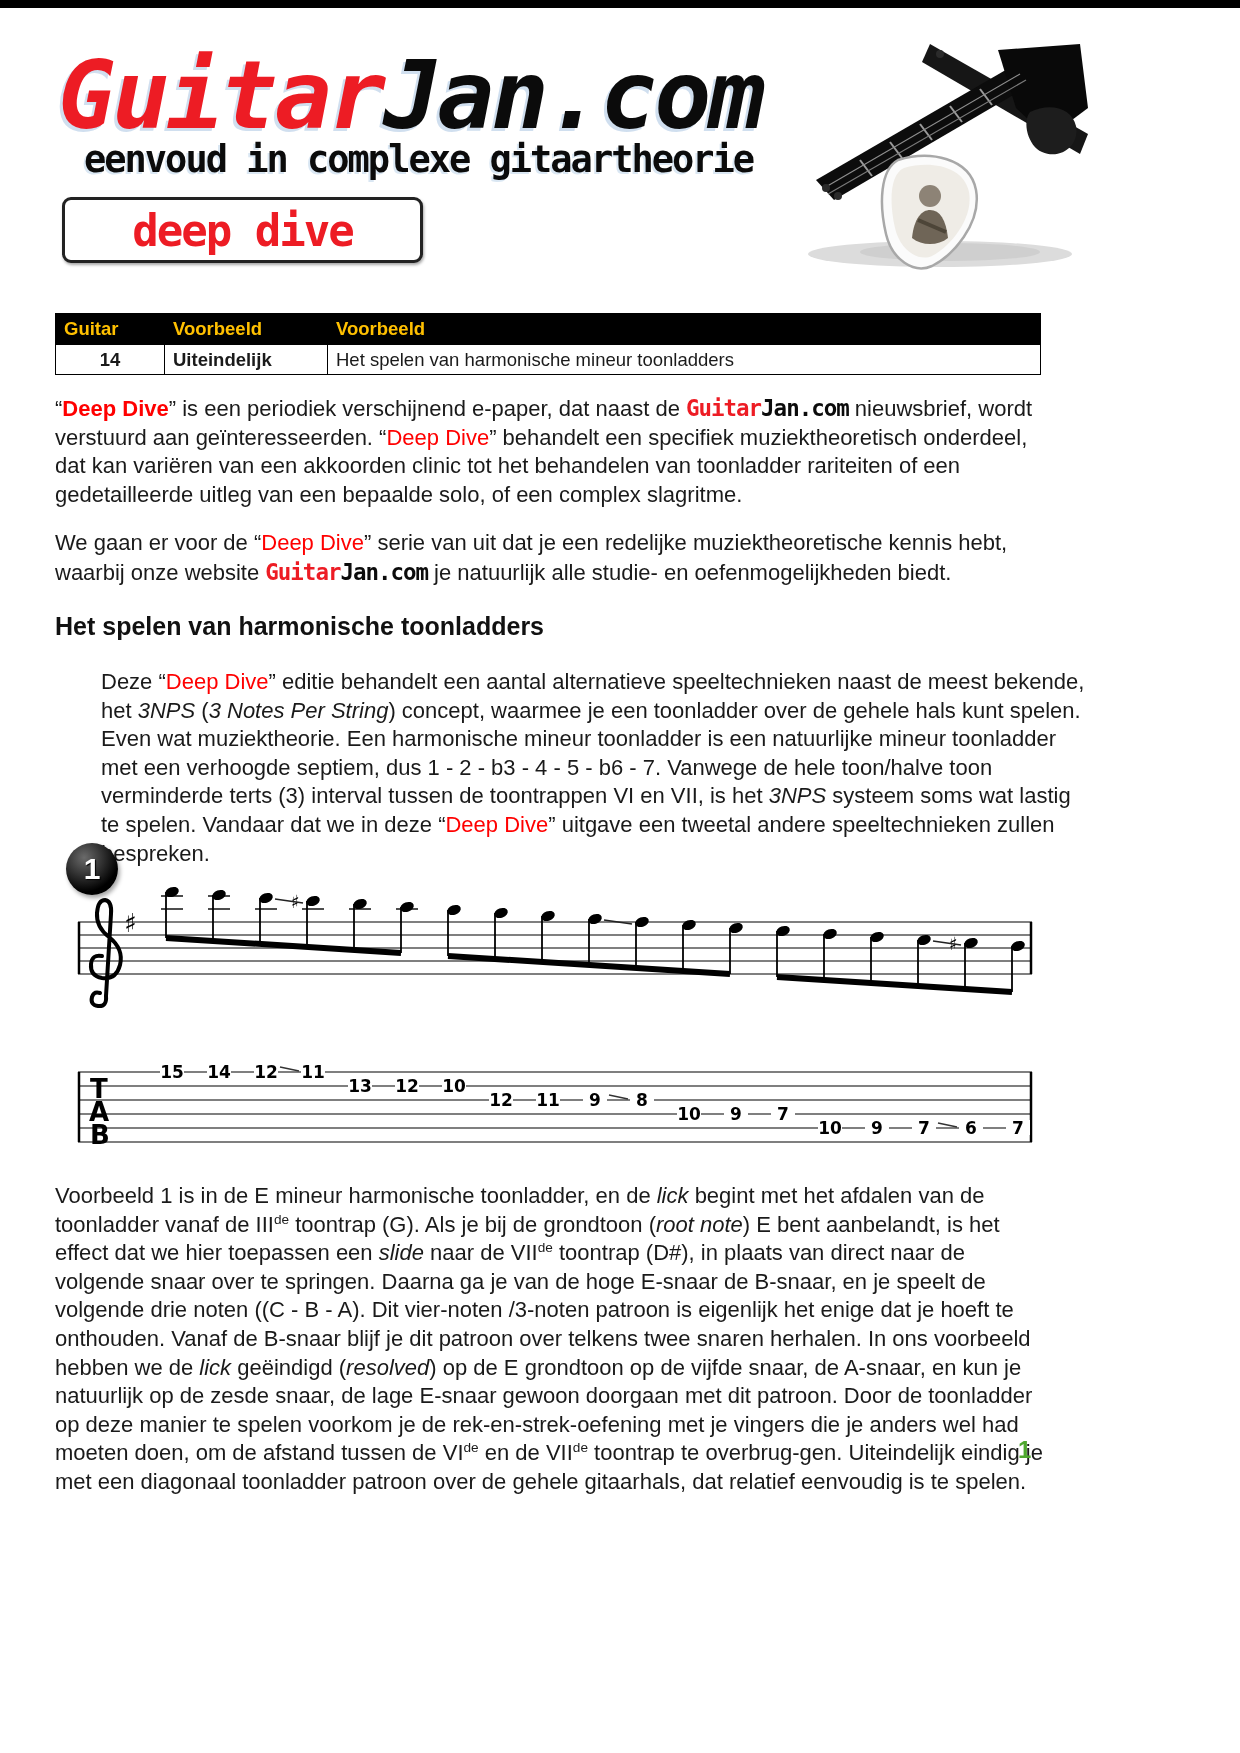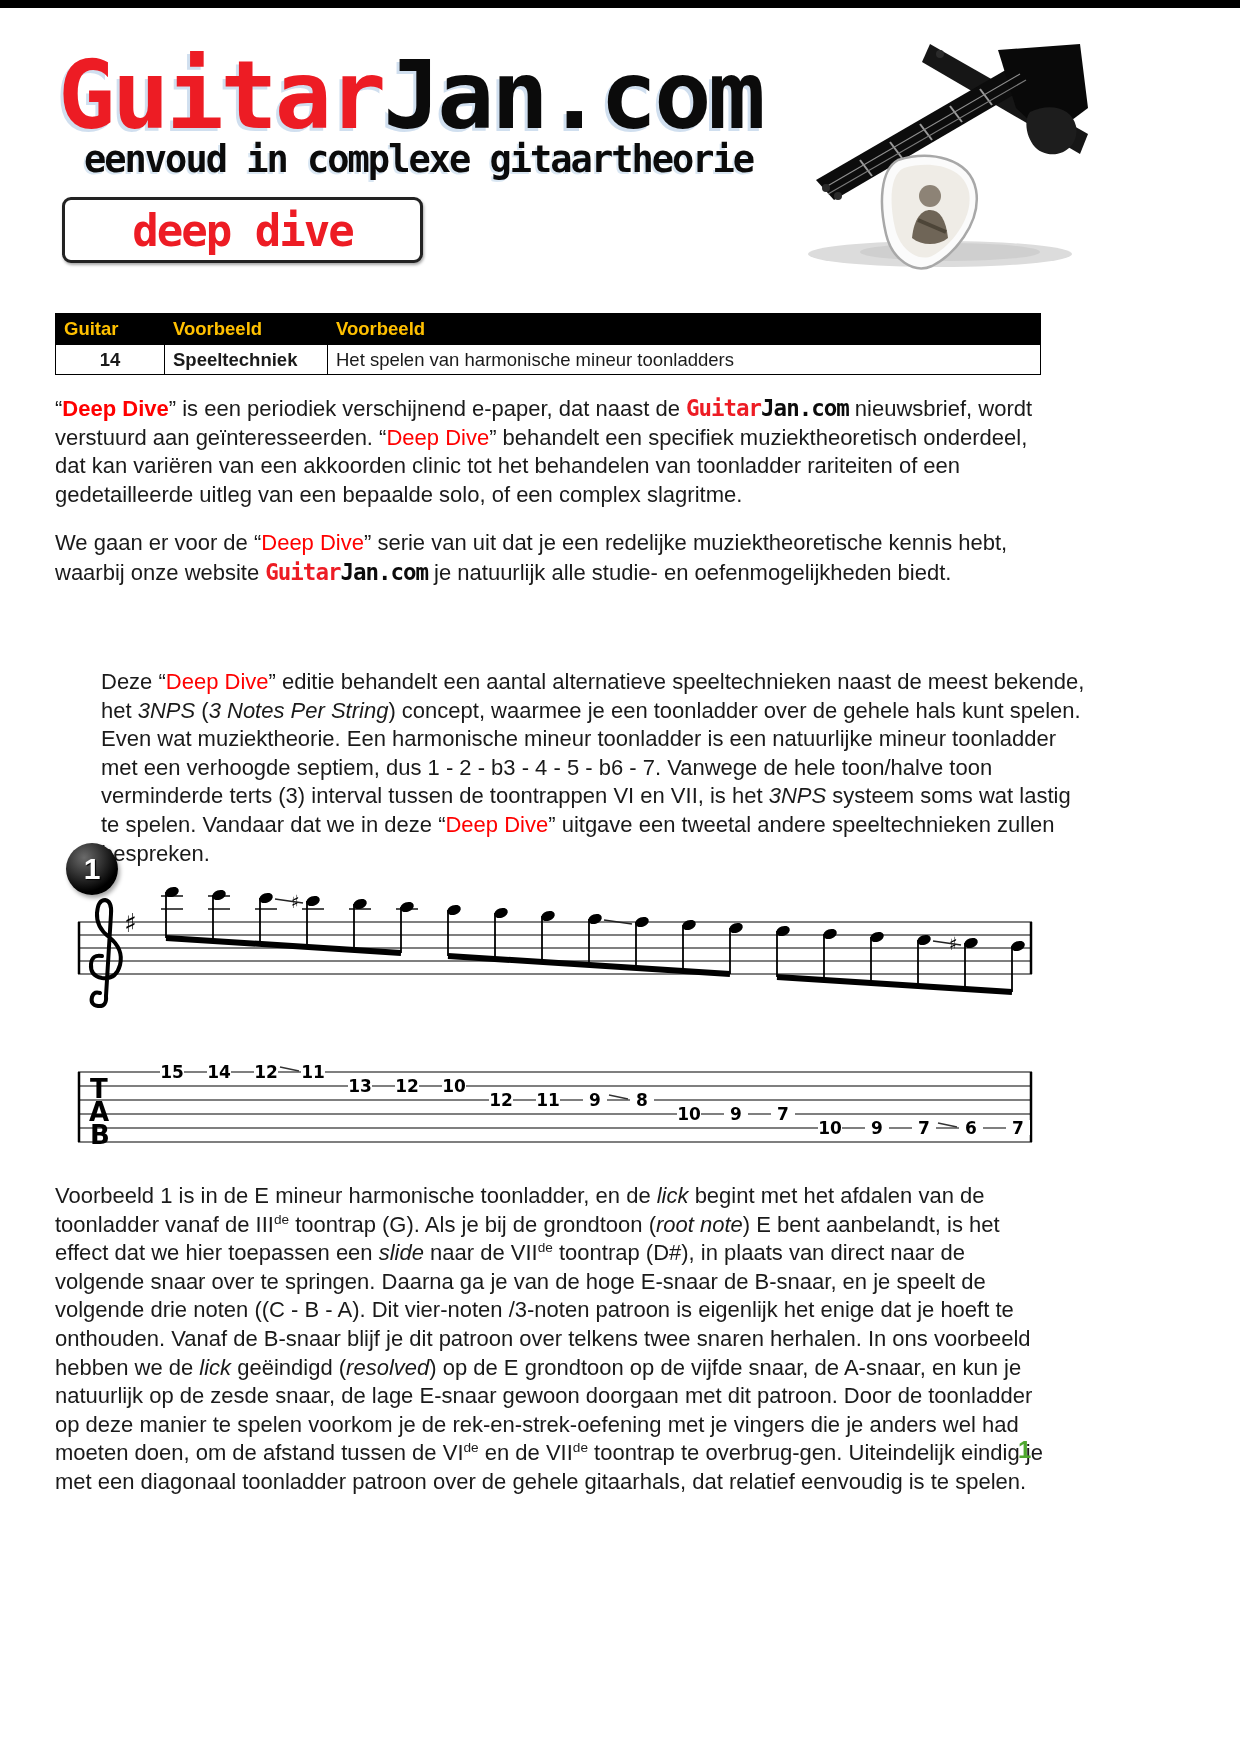--- a/index.html
+++ b/index.html
@@ -3,21 +3,21 @@
 <meta charset="utf-8">
 <style>
   html,body{margin:0;padding:0;background:#fff;}
   .page{position:relative;width:1240px;height:1753px;background:#fff;overflow:hidden;
         font-family:"Liberation Sans",sans-serif;color:#1a1a1a;}
   .top-edge{position:absolute;top:0;left:0;width:1240px;height:8px;background:#000;}
 
   
   .logo{position:absolute;left:58px;top:48px;font-family:"DejaVu Sans Mono",monospace;
         font-weight:bold;font-size:95px;line-height:1;letter-spacing:-3px;white-space:nowrap;
-        text-shadow:-3px 3px 0 rgba(150,185,220,.45);}
+        text-shadow:-3px 3px 0 rgba(150,185,220,.45);font-style:italic;}
   .logo .red{color:#ED1C24;}
   .logo .blk{color:#0b0b0b;}
   .tagline{position:absolute;left:60px;top:138px;font-family:"DejaVu Sans Mono",monospace;
         font-weight:bold;font-size:37px;letter-spacing:-2px;color:#0b0b0b;white-space:nowrap;
         text-shadow:-2px 2px 0 rgba(150,185,220,.35);margin-left:24px;}
   .dive-badge{position:absolute;left:62px;top:197px;width:355px;height:60px;border:3px solid #222;
         border-radius:9px;background:#fff;box-shadow:1px 2px 3px rgba(0,0,0,.35);
         display:flex;align-items:center;justify-content:center;}
   .dive-badge span{font-family:"DejaVu Sans Mono",monospace;font-weight:bold;font-size:44px;
         letter-spacing:-2px;color:#ED1C24;}
@@ -109,28 +109,29 @@
 
   <table class="info-table">
     <tbody>
         <tr>
       <th class="c-uitgave">Guitar</th>
       <th class="c-categorie">Voorbeeld</th>
       <th>Voorbeeld</th>
     </tr>
     <tr>
       <td class="num">14</td>
-      <td class="cat">Speeltechniek</td>
+      <td class="cat">Uiteindelijk</td>
       <td>Het spelen van harmonische mineur toonladders</td>
     </tr>
   </tbody>
     </table>
 
   <div class="para p1"><span>“</span><span class="run-redbold">Deep Dive</span><span>” is een periodiek verschijnend e-paper, dat naast de </span><span class="run-logored">Guitar</span><span class="run-logoblack">Jan.com</span><span> nieuwsbrief, wordt verstuurd aan geïnteresseerden. “</span><span class="run-red">Deep Dive</span><span>” behandelt een specifiek muziektheoretisch onderdeel, dat kan variëren van een akkoorden clinic tot het behandelen van toonladder rariteiten of een gedetailleerde uitleg van een bepaalde solo, of een complex slagritme.</span></div>
   <div class="para p2"><span>We gaan er voor de “</span><span class="run-red">Deep Dive</span><span>” serie van uit dat je een redelijke muziektheoretische kennis hebt, waarbij onze website </span><span class="run-logored">Guitar</span><span class="run-logoblack">Jan.com</span><span> je natuurlijk alle studie- en oefenmogelijkheden biedt.</span></div>
+  <div class="h1">Het spelen van harmonische toonladders</div>
   <div class="para p3"><span>Deze “</span><span class="run-red">Deep Dive</span><span>” editie behandelt een aantal alternatieve speeltechnieken naast de meest bekende, het </span><span class="run-i">3NPS</span><span> (</span><span class="run-i">3 Notes Per String</span><span>) concept, waarmee je een toonladder over de gehele hals kunt spelen. Even wat muziektheorie. Een harmonische mineur toonladder is een natuurlijke mineur toonladder met een verhoogde septiem, dus 1 - 2 - b3 - 4 - 5 - b6 - 7. Vanwege de hele toon/halve toon verminderde terts (3) interval tussen de toontrappen VI en VII, is het </span><span class="run-i">3NPS</span><span> systeem soms wat lastig te spelen. Vandaar dat we in deze “</span><span class="run-red">Deep Dive</span><span>” uitgave een tweetal andere speeltechnieken zullen bespreken.</span></div>
 
   <div class="example-badge">
     <span>1</span>
   </div>
   <svg class="notation" viewBox="0 0 985 295">
 
     <g stroke="#000" stroke-width="1.2">
       <line x1="18" y1="42" x2="972" y2="42"></line>
       <line x1="18" y1="55" x2="972" y2="55"></line>

